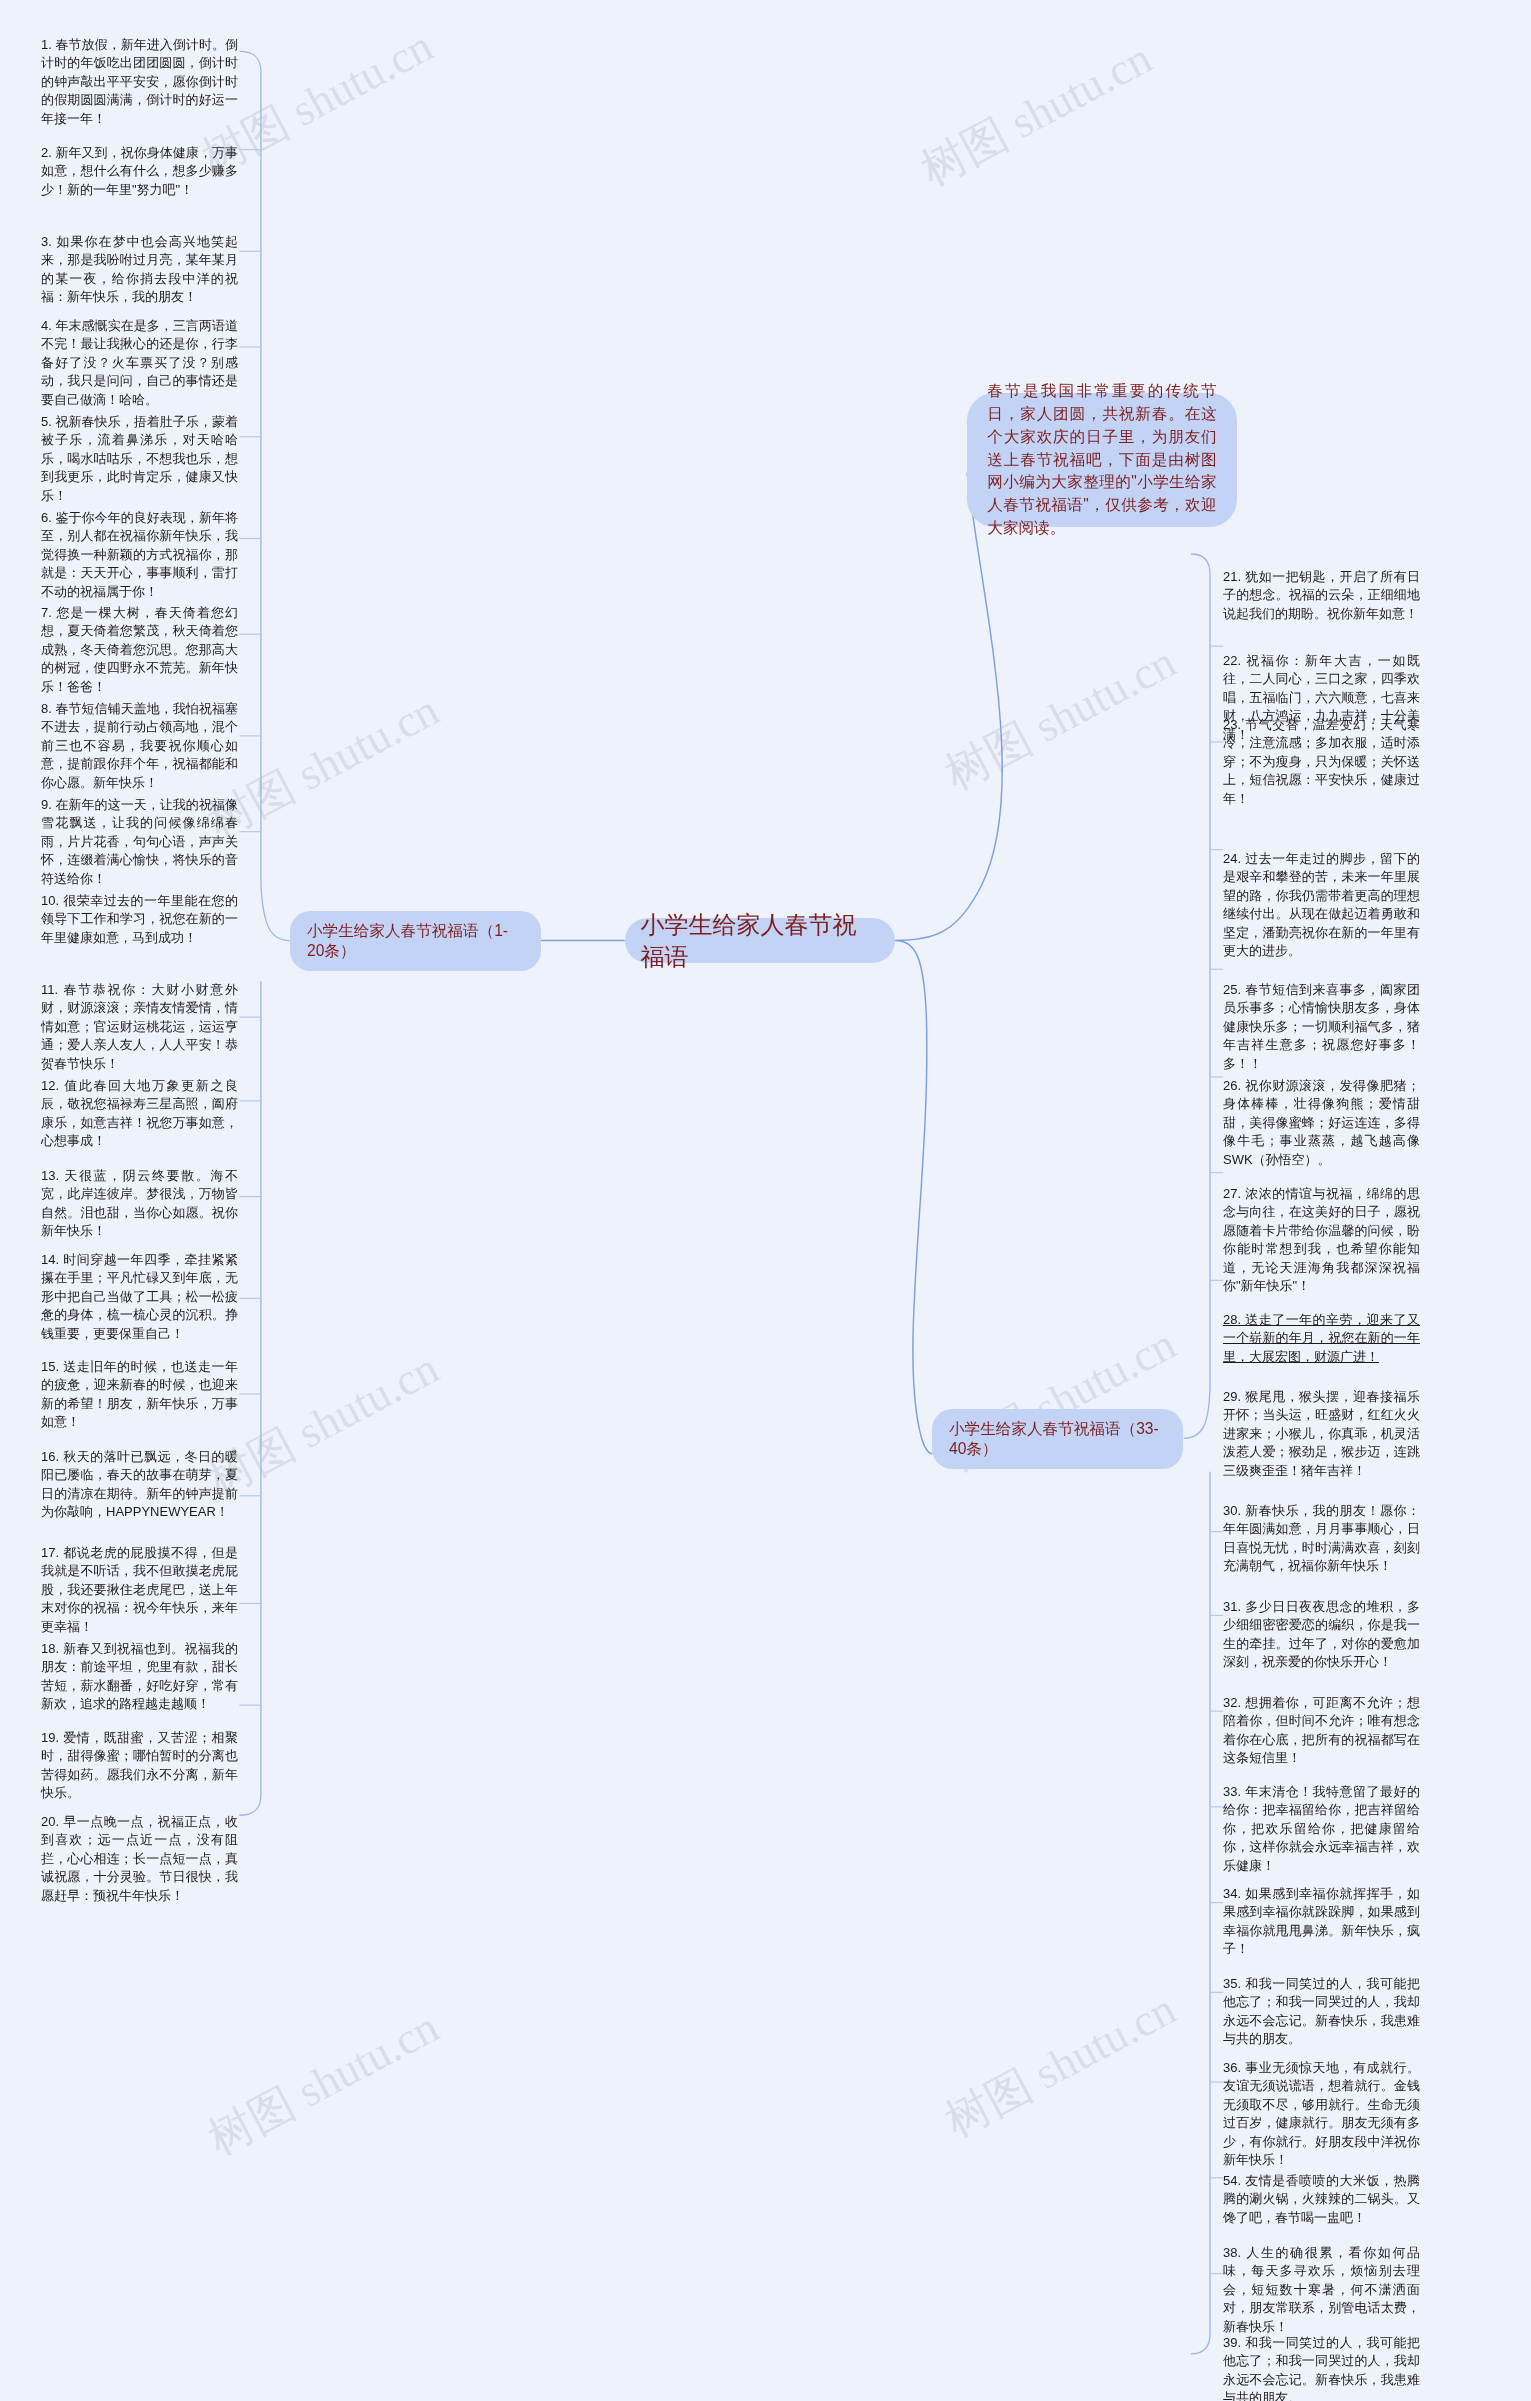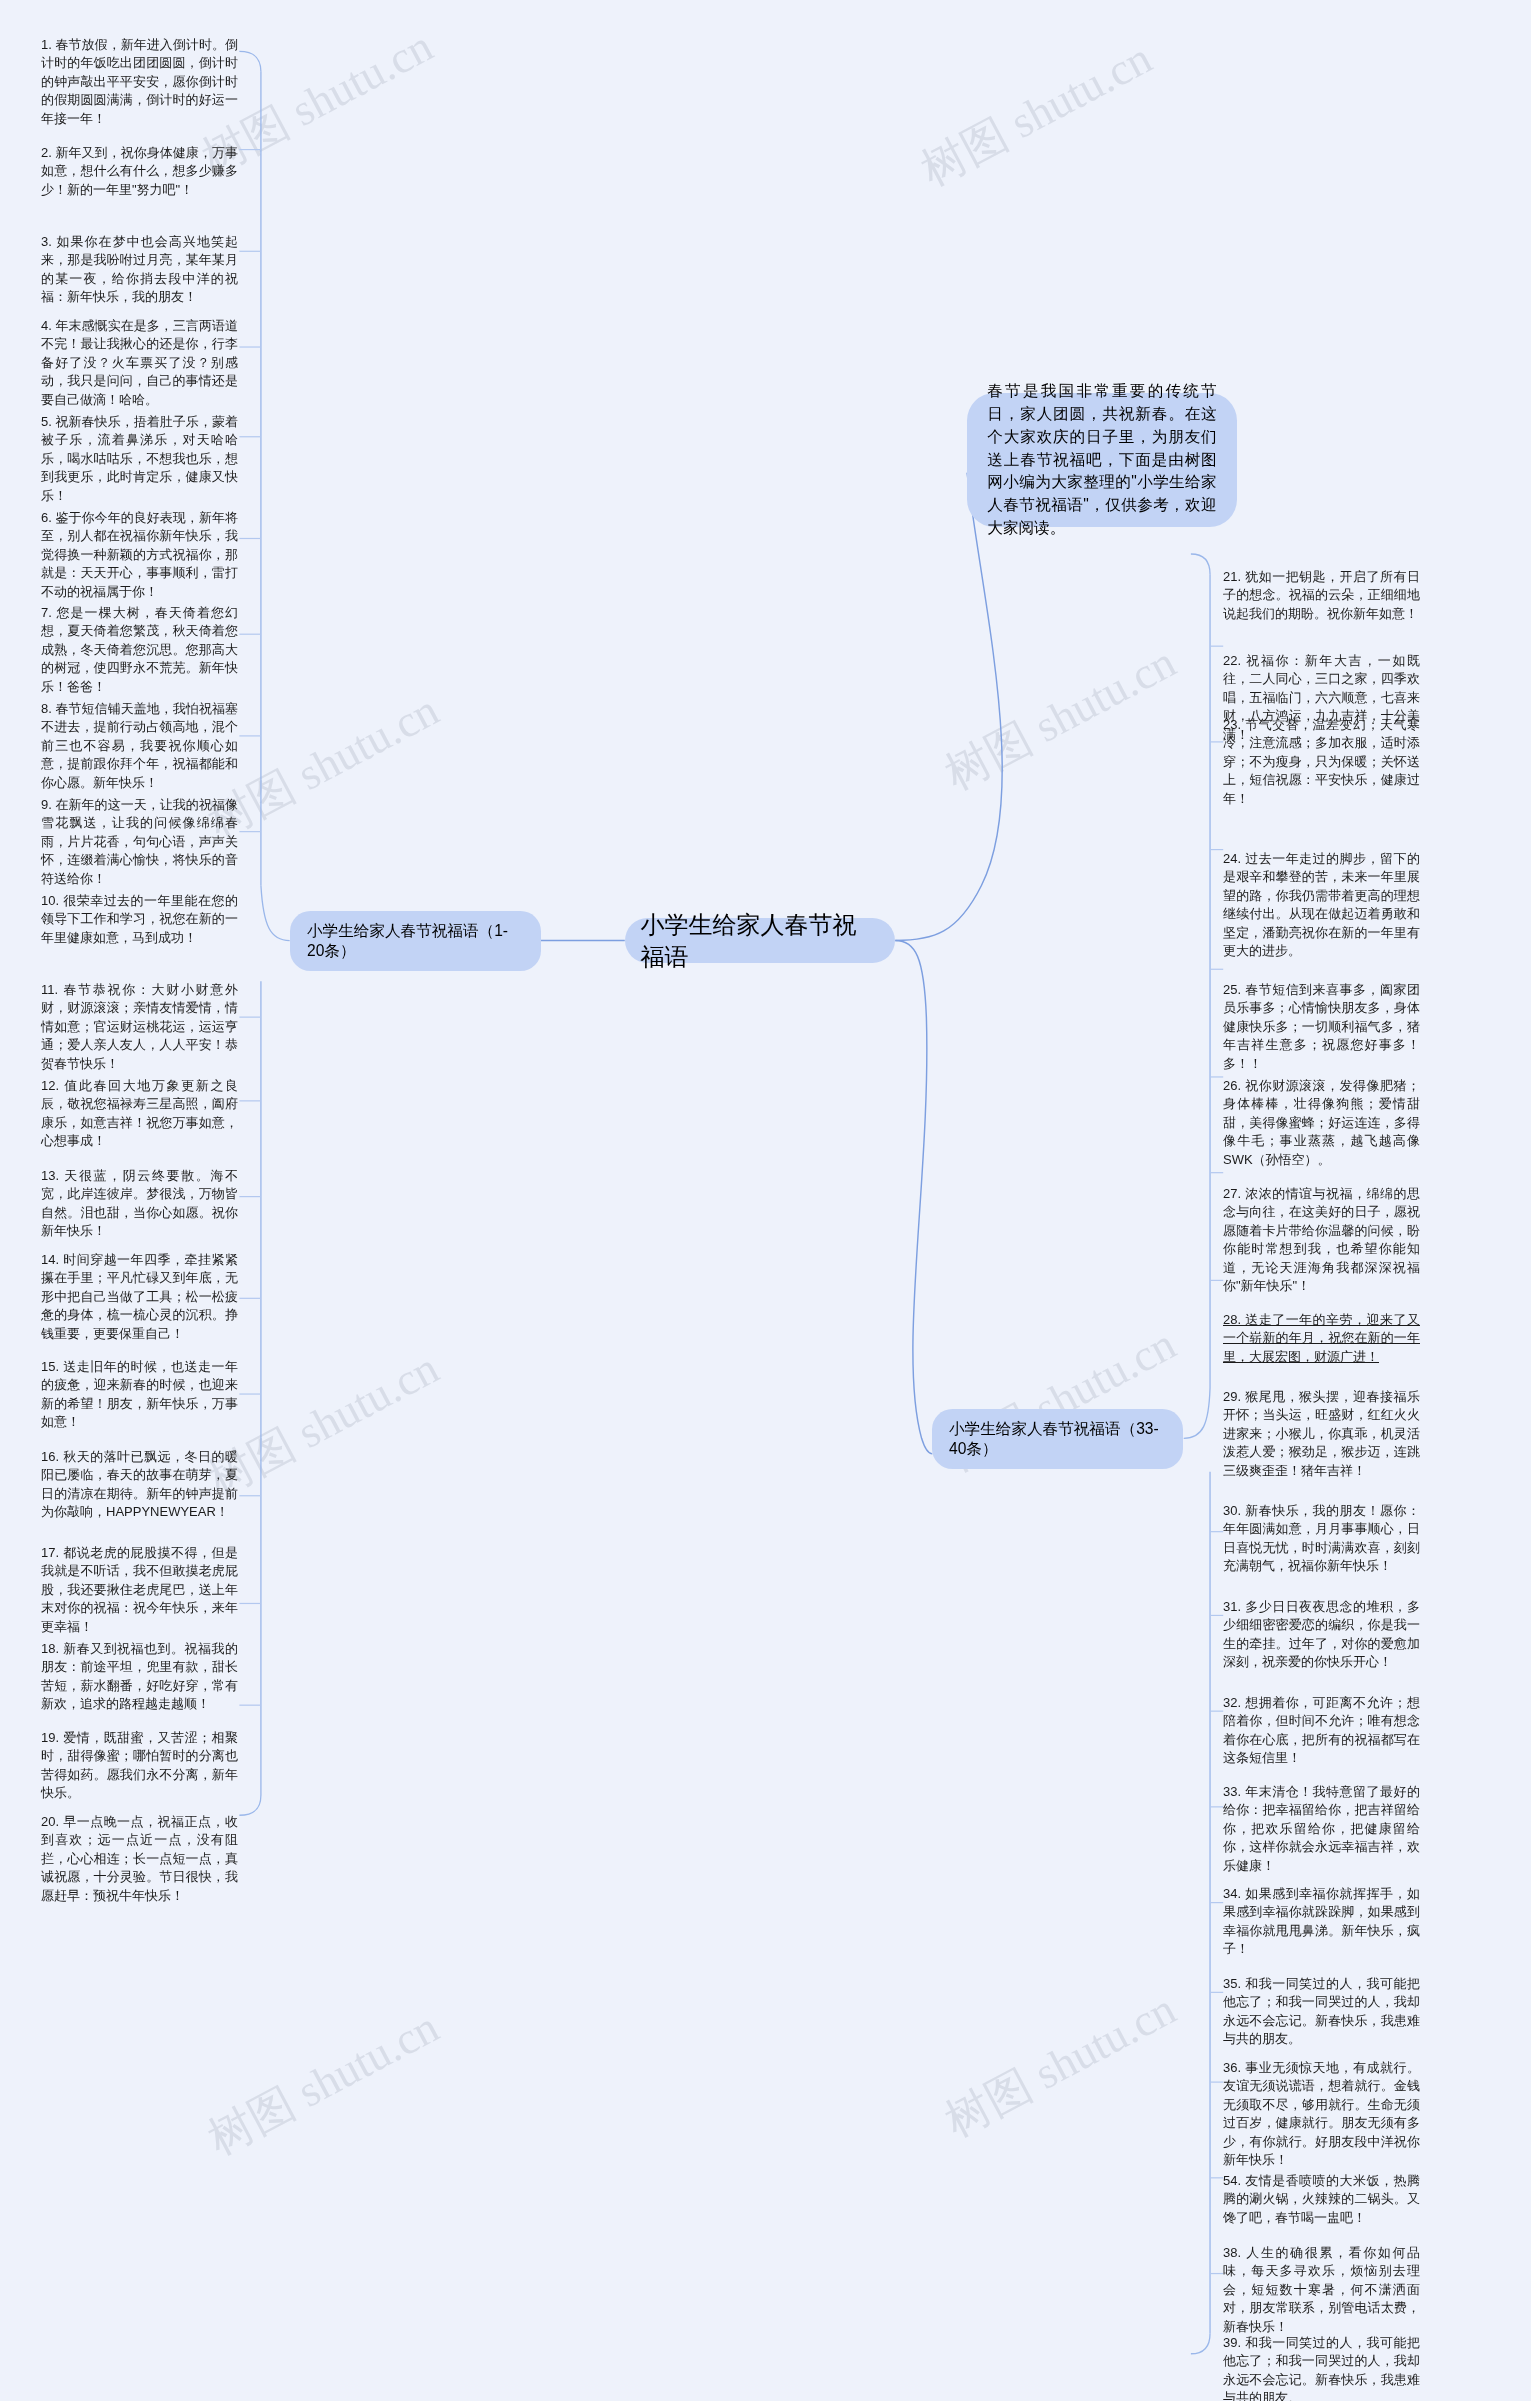--- a/index.html
+++ b/index.html
@@ -21,21 +21,21 @@
     font-size:45px;color:rgba(130,140,160,.20);
     transform:rotate(-28deg);white-space:nowrap;
     user-select:none;font-weight:400;
   }
 
   
   .node{
     position:absolute;
     background:#c2d3f5;
     border-radius:20.3px;
-    color:#000000;
+    color:#7f1d1d;
     box-sizing:border-box;
     display:flex;align-items:center;
   }
   .node span{display:block;width:100%;}
 
   #root-node{
     left:625px;top:918px;width:270px;height:45px;
     border-radius:23px;
     font-size:24px;padding:0 15.6px;justify-content:center;
   }

